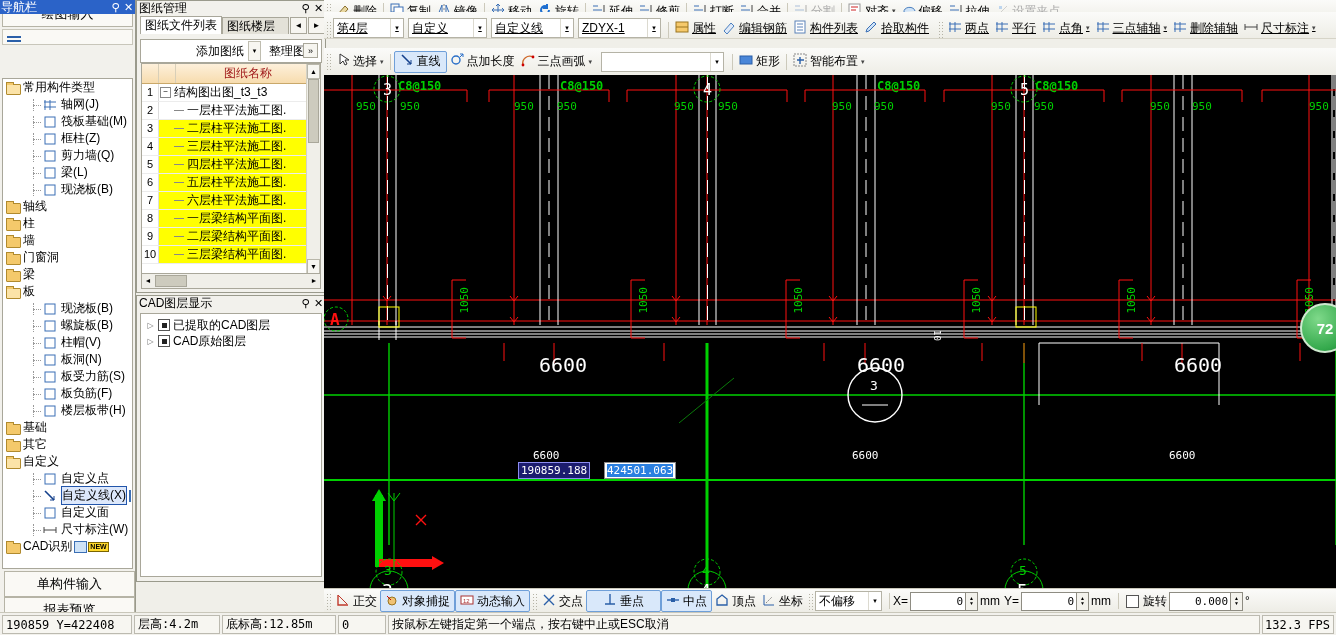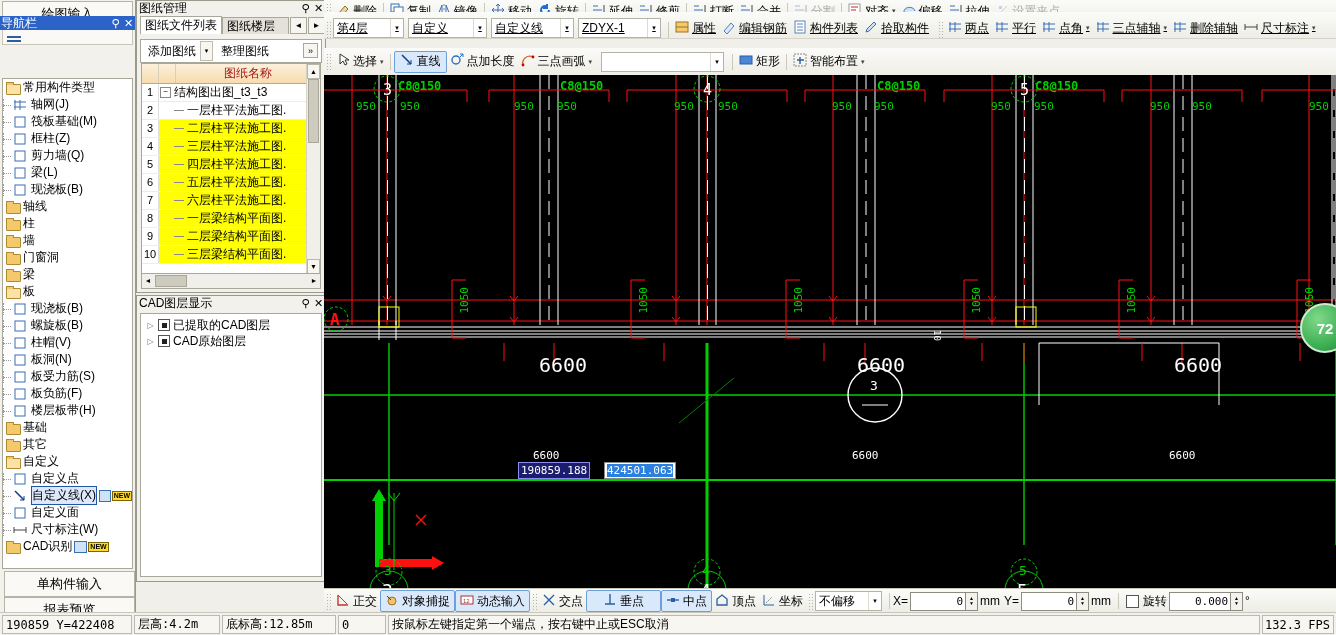--- a/index.html
+++ b/index.html
@@ -15,21 +15,21 @@
   .panel-title{
     height:15px;line-height:15px;font-size:12px;padding-left:2px;
     display:flex;align-items:center;
   }
   .panel-title .ttl{flex:1;font-weight:normal;}
   .pin,.closeb{width:13px;text-align:center;font-size:11px;cursor:default;}
 
   
   #nav{position:absolute;left:0;top:0;width:135px;height:612px;background:#f2f1ec;
        border-right:1px solid #9a9a8c;}
-  #nav-hdr{position:absolute;left:0;top:16px;width:135px;height:14px;background:#2b63c8;
+  #nav-hdr{position:absolute;left:0;top:0;width:135px;height:14px;background:#2b63c8;
            color:#fff;display:flex;align-items:center;font-size:12px;}
   #nav-hdr .ttl{flex:1;padding-left:1px;}
   .navbtn{
     height:24px;margin:1px 2px;background:#faf9f5;border:1px solid #b6b4a6;
     display:flex;align-items:center;justify-content:center;font-size:13px;
   }
   .navbtn.top1{margin-top:15px;}
   #thinbar{height:14px;margin:2px 2px 0 2px;background:#faf9f5;border:1px solid #c8c6ba;
            display:flex;align-items:center;padding-left:3px;}
   #thinbar i{display:block;width:14px;height:2px;background:#2a5fa8;box-shadow:0 4px 0 #2a5fa8;margin-left:1px;}
@@ -38,21 +38,21 @@
         border:1px solid #a9a79a;overflow:hidden;}
   .tnode{height:17px;display:flex;align-items:center;font-size:12px;padding-left:2px;white-space:nowrap;}
   .tnode .lbl{margin-left:2px;}
   .folder{width:15px;height:12px;position:relative;flex:none;}
   .folder:before{content:"";position:absolute;left:0;top:2px;width:13px;height:9px;
     background:#f4c96b;border:1px solid #b08a2e;border-radius:0 1px 1px 1px;}
   .folder:after{content:"";position:absolute;left:0;top:0px;width:6px;height:2px;
     background:#f4c96b;border:1px solid #b08a2e;border-bottom:none;}
   .folder.open:before{background:#fbe3a8;}
   .ind1{padding-left:3px;}
-  .ind2{padding-left:0;}
+  .ind2{padding-left:30px;}
   .micon{width:16px;height:13px;flex:none;display:inline-block;position:relative;}
   .leafline{width:10px;height:12px;flex:none;position:relative;}
   .leafline:before{content:"";position:absolute;left:0;top:0;bottom:0;border-left:1px dotted #999;}
   .leafline:after{content:"";position:absolute;left:0;top:6px;width:8px;border-top:1px dotted #999;}
   .badge-new{background:#ffd92b;border:1px solid #7a6400;font-size:7px;line-height:8px;
     padding:0 1px;margin-left:1px;font-weight:bold;}
   .selbox{border:1px solid #2255aa;background:#dde8fb;}
 
   #nav-bot1{position:absolute;left:2px;top:570px;width:129px;}
   #nav-bot2{position:absolute;left:2px;top:596px;width:129px;}
@@ -358,21 +358,21 @@
     </div>
 
     <div class="tabrow">
       <div class="tab active">图纸文件列表</div>
       <div class="tab" style="overflow:hidden;max-width:57px;">图纸楼层对</div>
       <div class="tabnav">◄</div>
       <div class="tabnav">►</div>
     </div>
 
     <div style="position:absolute;left:3px;top:38px;width:180px;height:22px;background:#fff;border:1px solid #a9a79a;">
-      <div class="cmdrow" style="margin:1px 0 0 3px;">
+      <div class="cmdrow" style="margin:1px 0 0 3px;justify-content:flex-end;">
         <div class="cbtn flat">添加图纸</div>
         <div class="carrow" style="border-left:1px solid #bfbdb0;">▾</div>
         <div class="cbtn flat" style="margin-left:4px;">整理图纸</div>
       </div>
       <div class="chev2" style="top:3px;">»</div>
     </div>
 
     <div id="grid">
       <div class="ghdr">
         <div class="c0"></div>

